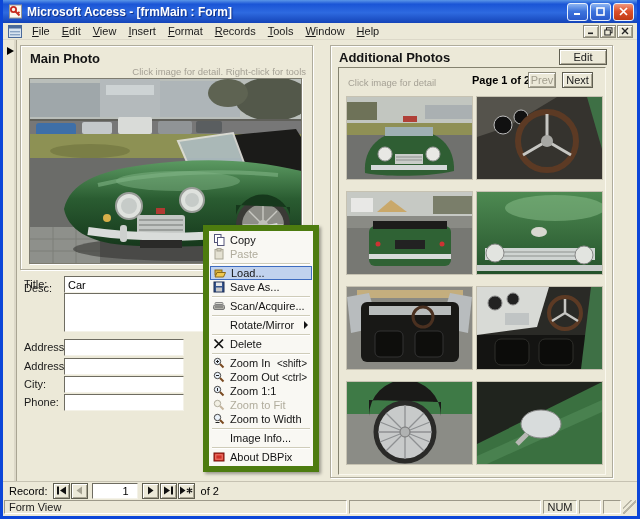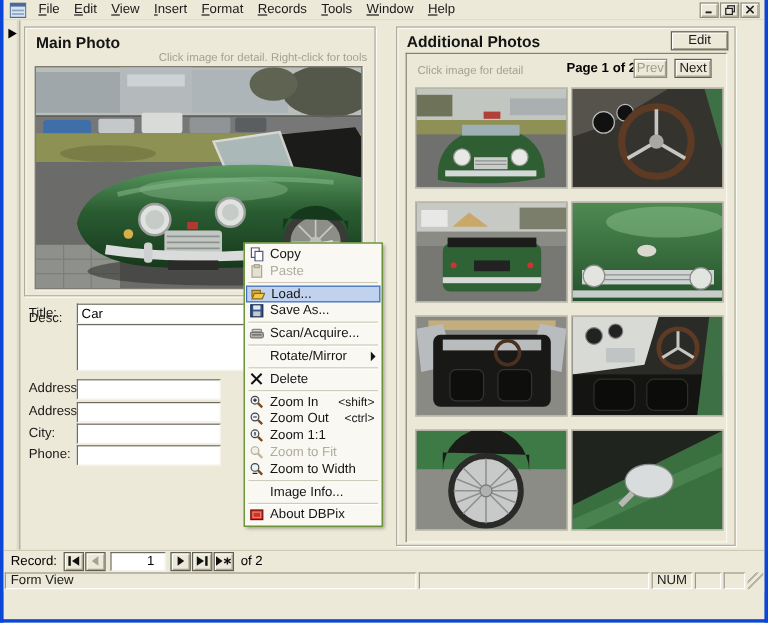--- a/index.html
+++ b/index.html
@@ -72,21 +72,21 @@
   #page-label { position:absolute; left:133px; top:6px; font-size:11px; font-weight:bold; }
   #prev-btn { position:absolute; left:189px; top:4px; width:28px; height:16px; }
   #next-btn { position:absolute; left:223px; top:4px; width:31px; height:16px; }
   .thumbs { position:absolute; left:7px; top:28px; display:grid;
             grid-template-columns:127px 127px; grid-auto-rows:84px; column-gap:3px; row-gap:11px; }
   .thumb { width:127px; height:84px; border:1px solid #C6C2B2; overflow:hidden; background:#888; }
   .thumb svg { display:block; }
 
   
   .cmenu { position:absolute; left:200px; top:185px; width:116px; background:#F9F8F3;
-           border:1px solid #4d7c0f; box-shadow:2px 2px 3px rgba(0,0,0,.35); padding:2px 1px; z-index:50; }
+           border:6px solid #4d7c0f; box-shadow:2px 2px 3px rgba(0,0,0,.35); padding:2px 1px; z-index:50; }
   .mi { height:14px; display:flex; align-items:center; font-size:11px; color:#141414; padding:0 2px; }
   .mi .mic { width:14px; height:12px; flex:none; display:flex; align-items:center; justify-content:center; }
   .mi .mil { padding-left:4px; white-space:nowrap; }
   .mi .mis { margin-left:auto; padding-right:3px; font-size:10px;text-align:right; }
   .mi.hl { background:#C1D2EE; border:1px solid #3E6CC0; }
   .mi.dis { color:#B0AC9C; }
   .mi .subarr { margin-left:auto; width:0; height:0; border-left:4px solid #141414;
                 border-top:4px solid transparent; border-bottom:4px solid transparent; margin-right:2px; }
   .msep { border-top:1px solid #CFCCB9; box-shadow:0 1px 0 #FFF; margin:2px 2px; }
 
@@ -106,20 +106,45 @@
   #sp-view { width:343px; } #sp-fill { flex:1; } #sp-num { width:34px; justify-content:center; }
   #sp-e1 { width:22px; } #sp-e2 { width:18px; }
   .grip { width:13px; background:
           linear-gradient(135deg, transparent 0 5px, #B8B5A5 5px 7px, transparent 7px 9px, #B8B5A5 9px 11px, transparent 11px); }
 </style>
 </head>
 <body>
 
 <div class="window">
 
+  <div class="titlebar">
+    <svg class="ticon" viewBox="0 0 15 15">
+      <rect x="1.5" y="1" width="12" height="13" fill="#FBF8F0" stroke="#9A9890"></rect>
+      <circle cx="5.5" cy="5.5" r="2.6" fill="none" stroke="#C62B20" stroke-width="1.8"></circle>
+      <path d="M7.5,7.5 L11.5,11.5 M9.5,9.5 L11.5,8" stroke="#C62B20" stroke-width="1.8" fill="none"></path>
+    </svg>
+    <span class="ttext">Microsoft Access - [frmMain : Form]</span>
+    <div class="tbtns">
+      <div class="tbtn">
+        <svg width="9" height="9" viewBox="0 0 9 9">
+            <rect x="1" y="6" width="6" height="2" fill="#fff"></rect>
+          </svg>
+      </div>
+      <div class="tbtn">
+        <svg width="9" height="9" viewBox="0 0 9 9">
+            <rect x="1" y="1" width="7" height="7" fill="none" stroke="#fff" stroke-width="1.6"></rect>
+          </svg>
+      </div>
+      <div class="tbtn close">
+        <svg width="9" height="9" viewBox="0 0 9 9">
+            <path d="M1,1 L8,8 M8,1 L1,8" stroke="#fff" stroke-width="1.7"></path>
+          </svg>
+      </div>
+    </div>
+  </div>
 
   <div class="menubar">
     <svg class="wicon" viewBox="0 0 14 13">
       <rect x="0.5" y="0.5" width="13" height="12" fill="#D8E4F0" stroke="#4A6A9A"></rect>
       <rect x="0.5" y="0.5" width="13" height="3" fill="#4A6A9A"></rect>
       <rect x="2" y="6" width="10" height="1.4" fill="#8AA4C4"></rect>
         <rect x="2" y="9" width="10" height="1.4" fill="#8AA4C4"></rect>
     </svg>
     <span class="menu-item">File</span>
     <span class="menu-item">Edit</span>

